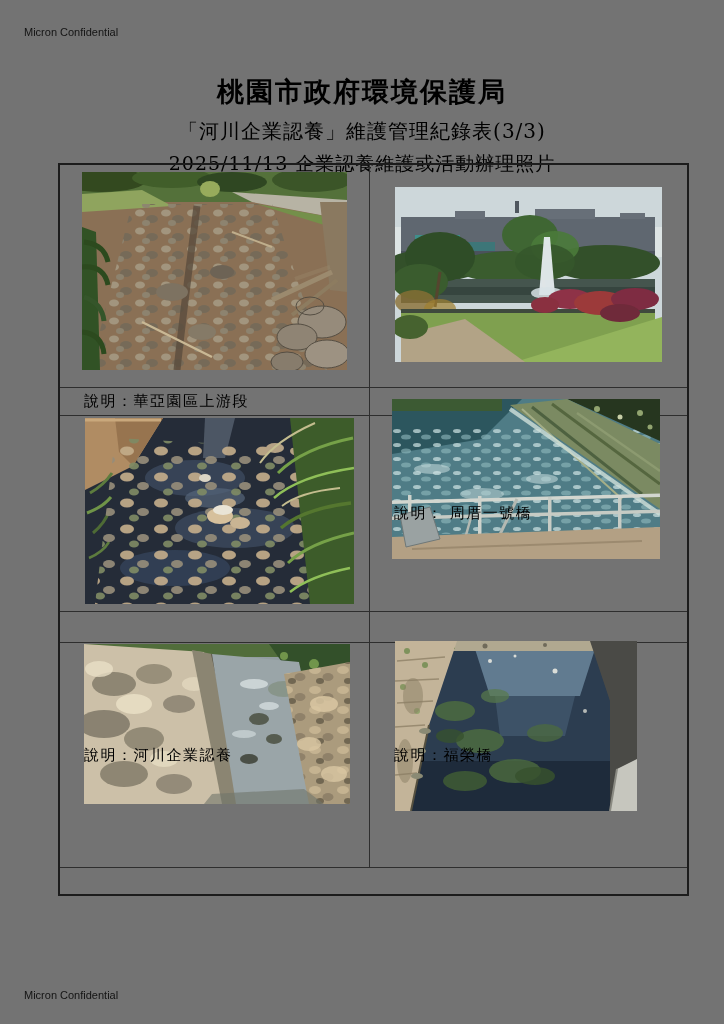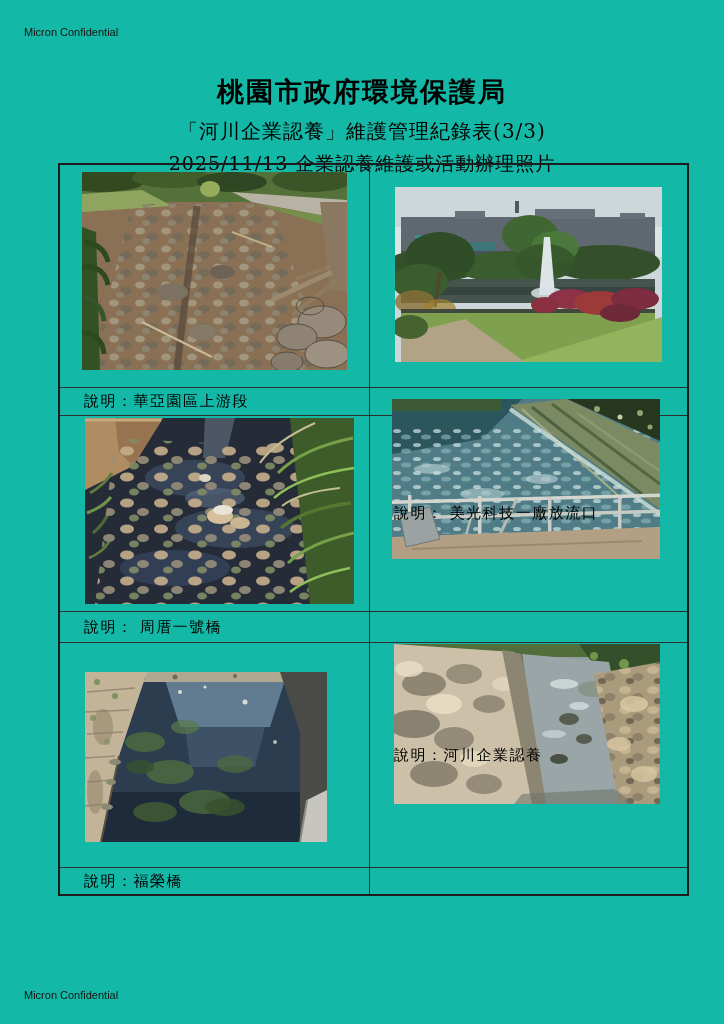--- a/index.html
+++ b/index.html
@@ -1,17 +1,17 @@
 <!DOCTYPE html>
 <html><head>
 <meta charset="utf-8">
 <style>
   html,body { margin:0; padding:0; background:#ffffff; }
   .page {
-    position:relative; width:724px; height:1024px; background:#14b8a6;
+    position:relative; width:724px; height:1024px; background:#737373;
     font-family:"DejaVu Serif", serif; overflow:hidden; margin:0 auto; color:#000;
   }
   .watermark {
     position:absolute; left:24px;
     font-family:"Liberation Sans", sans-serif; font-size:11px; color:#141414;
   }
   .wm-top { top:26px; }
   .wm-bottom { top:989px; }
 
   .header { position:absolute; left:0; right:0; top:76px; text-align:center; }
@@ -220,21 +220,20 @@
           <path d="M269,50 q-55,8 -80,30" stroke="#8fbf58" stroke-width="2.5" fill="none"></path>
           <path d="M266,85 q-48,6 -70,25" stroke="#55772f" stroke-width="3.5" fill="none"></path>
           <path d="M269,115 q-45,10 -66,30" stroke="#76a148" stroke-width="3" fill="none"></path>
           <path d="M265,150 q-40,8 -60,24" stroke="#8fbf58" stroke-width="2.5" fill="none"></path>
           <path d="M230,5 q-40,18 -55,40" stroke="#c4bd8f" stroke-width="2" fill="none"></path>
           <path d="M255,70 q-40,4 -58,18" stroke="#c4bd8f" stroke-width="1.8" fill="none"></path>
         </svg>
       </div>
     </div>
 
-    <div class="cell caption">說明： 美光科技一廠放流口</div>
     <div class="cell caption">說明： 周厝一號橋</div>
 
     <div class="cell">
       <div class="photo" style="left:24px;top:32px;width:266px;height:160px;" role="img" aria-label="shaded concrete-lined channel with shallow water and stones">
         <svg viewBox="0 0 266 160" preserveAspectRatio="none">
           <rect width="266" height="160" fill="#929da0"></rect>
           <rect width="266" height="13" fill="#516d3b"></rect>
           <polygon points="185,0 266,0 266,55 205,28" fill="#33502a"></polygon>
           <circle cx="200" cy="12" r="4" fill="#81a654" opacity="0.8"></circle>
           <circle cx="230" cy="20" r="5" fill="#81a654" opacity="0.8"></circle>

